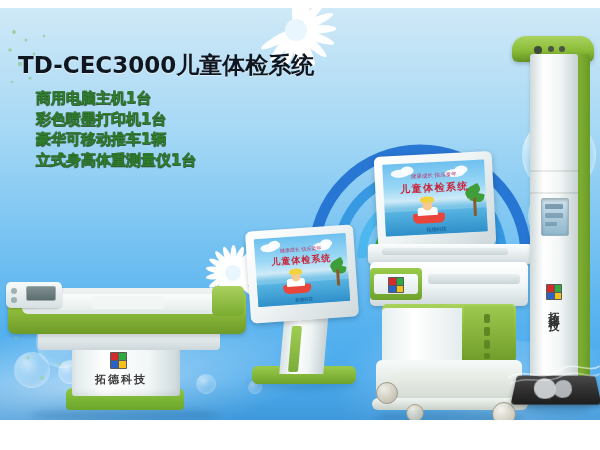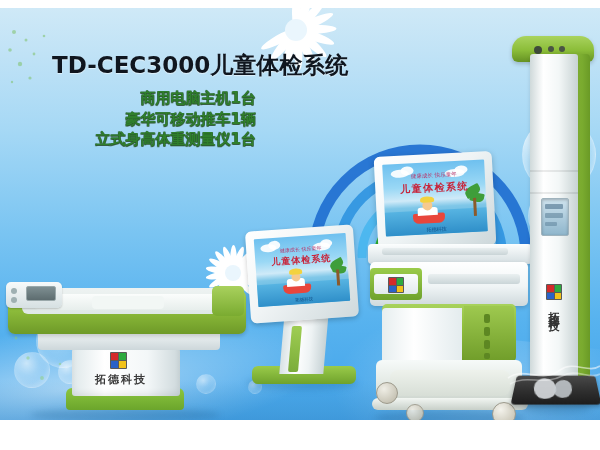--- a/index.html
+++ b/index.html
@@ -56,28 +56,28 @@
     transform-origin:50% 100%;
   }
   .flower .core{
     position:absolute;left:50%;top:50%;transform:translate(-50%,-50%);
     border-radius:50%;background:#eaf6fd;
   }
   
   .arcs{position:absolute;left:300px;top:80px;width:240px;height:170px;}
   
   .title{
-    position:absolute;left:52px;top:42px;
+    position:absolute;left:18px;top:42px;
     font-size:23px;font-weight:bold;color:#10161f;
     letter-spacing:0px;white-space:nowrap;
     text-shadow:0 1px 1px rgba(255,255,255,.55);
   }
   .speclist{
     position:absolute;left:36px;top:80px;width:220px;
-    list-style:none;margin:0;padding:0;text-align:right;
+    list-style:none;margin:0;padding:0;
   }
   .speclist li{
     font-size:15px;font-weight:bold;color:#2f7f2c;
     line-height:20.5px;white-space:nowrap;
     text-shadow:
       -0.5px -0.5px 0 rgba(20,60,20,.55),
        0.5px -0.5px 0 rgba(20,60,20,.55),
       -0.5px  0.5px 0 rgba(20,60,20,.55),
        0.5px  0.5px 0 rgba(20,60,20,.55),
        0 1px 1px rgba(255,255,255,.35);
@@ -207,20 +207,21 @@
       <g fill="none" stroke-linecap="round">
         <path d="M78,168 A42,42 0 0 1 162,168" stroke="#2fb02f" stroke-width="8"></path>
         <path d="M96,168 A24,24 0 0 1 144,168" stroke="#39bd39" stroke-width="7"></path>
       </g>
       <rect x="117" y="118" width="6" height="52" rx="3" fill="#2a3b2a"></rect>
     </svg>
 
     <div class="title">TD-CEC3000儿童体检系统</div>
     <ul class="speclist">
       <li>商用电脑主机1台</li>
+      <li>彩色喷墨打印机1台</li>
       <li>豪华可移动推车1辆</li>
       <li>立式身高体重测量仪1台</li>
     </ul>
 
     <div class="dev" style="left:0px;top:272px;width:250px;height:140px;">
 
       <div style="position:absolute;left:30px;top:128px;width:190px;height:14px;border-radius:50%;background:rgba(20,80,130,.22);filter:blur(3px);"></div>
 
       <div style="position:absolute;left:66px;top:108px;width:118px;height:22px;border-radius:6px 6px 4px 4px;background:linear-gradient(to bottom,#8cc63f,#6ba52c);"></div>
 

